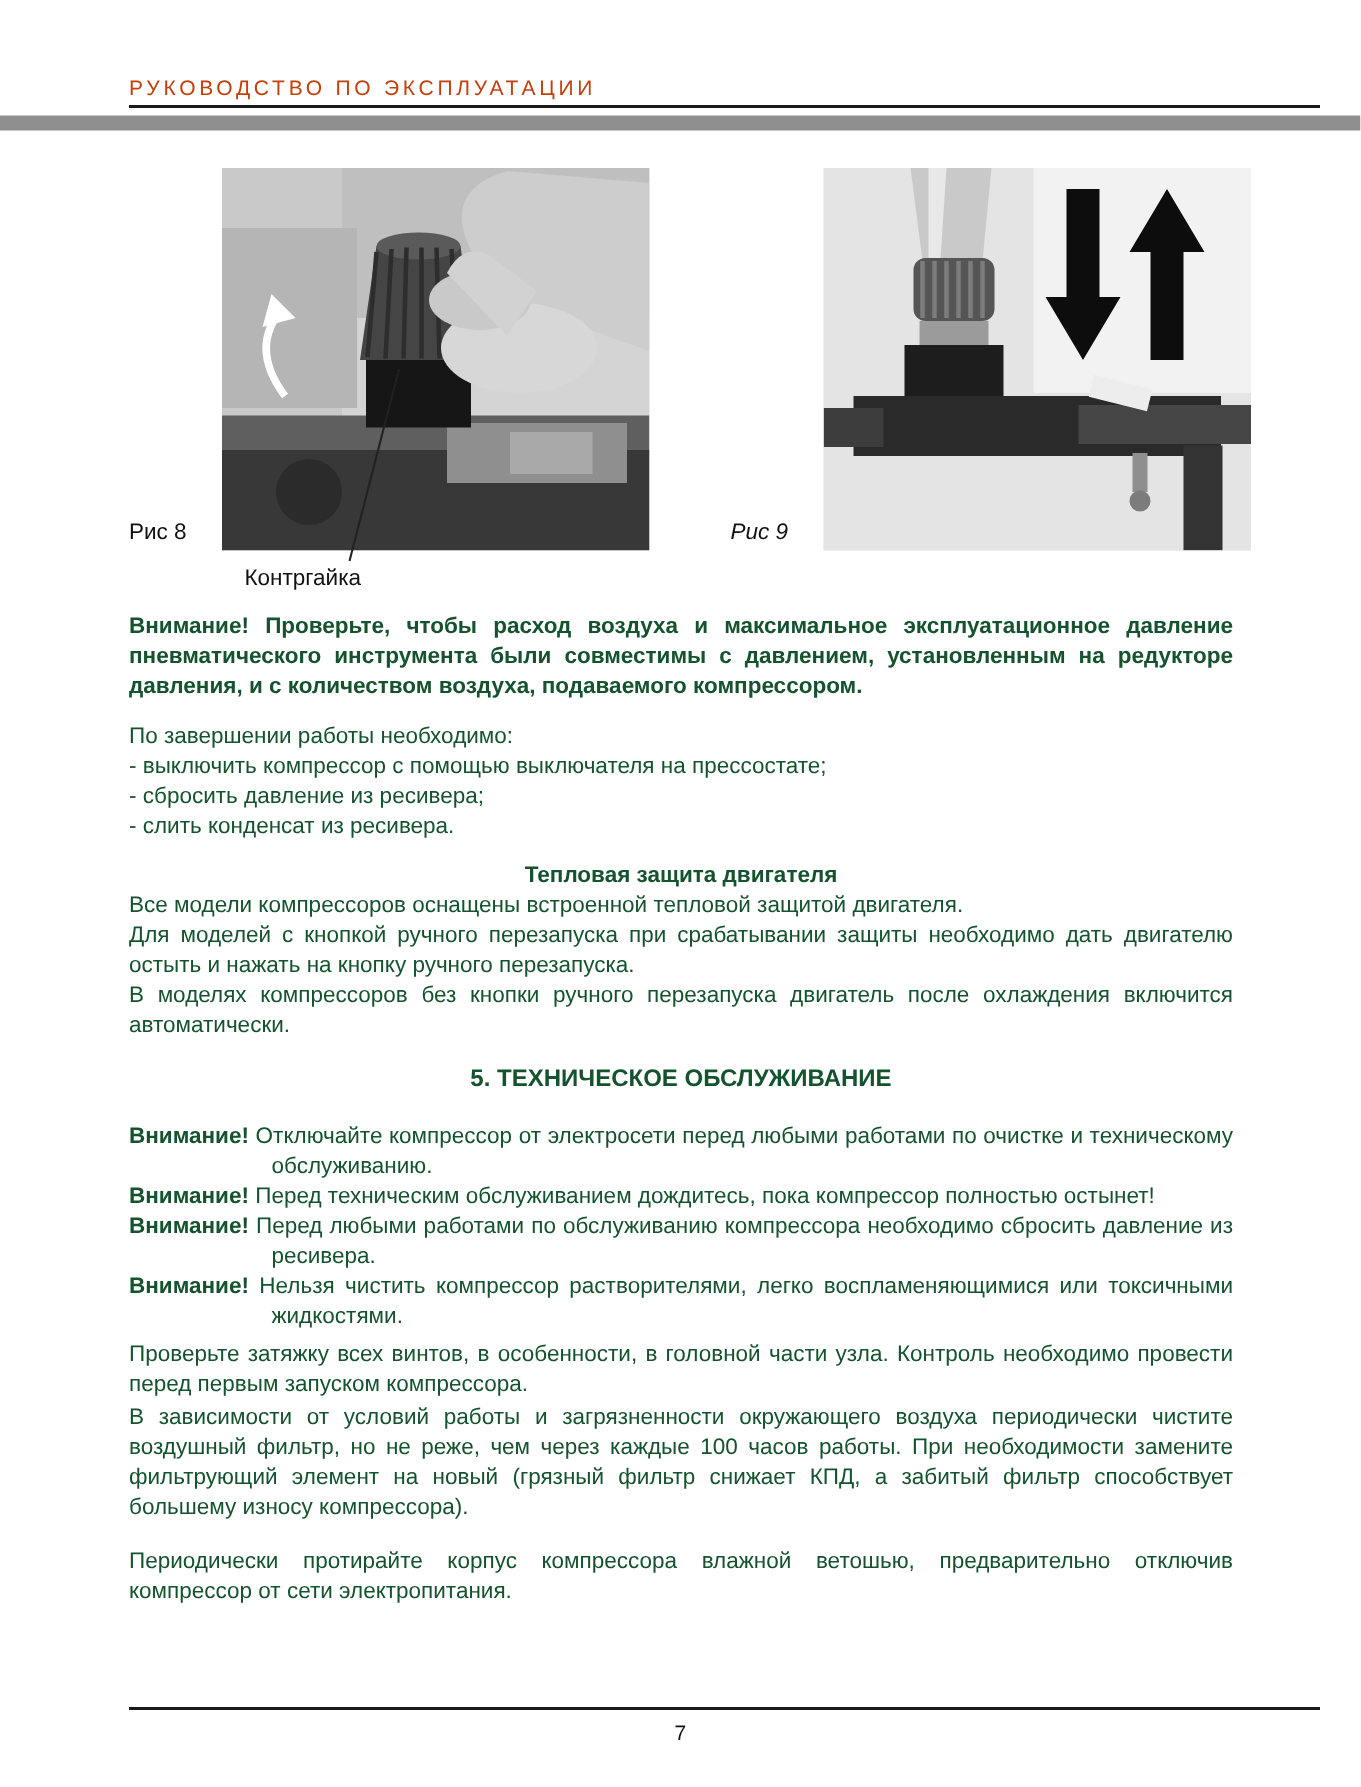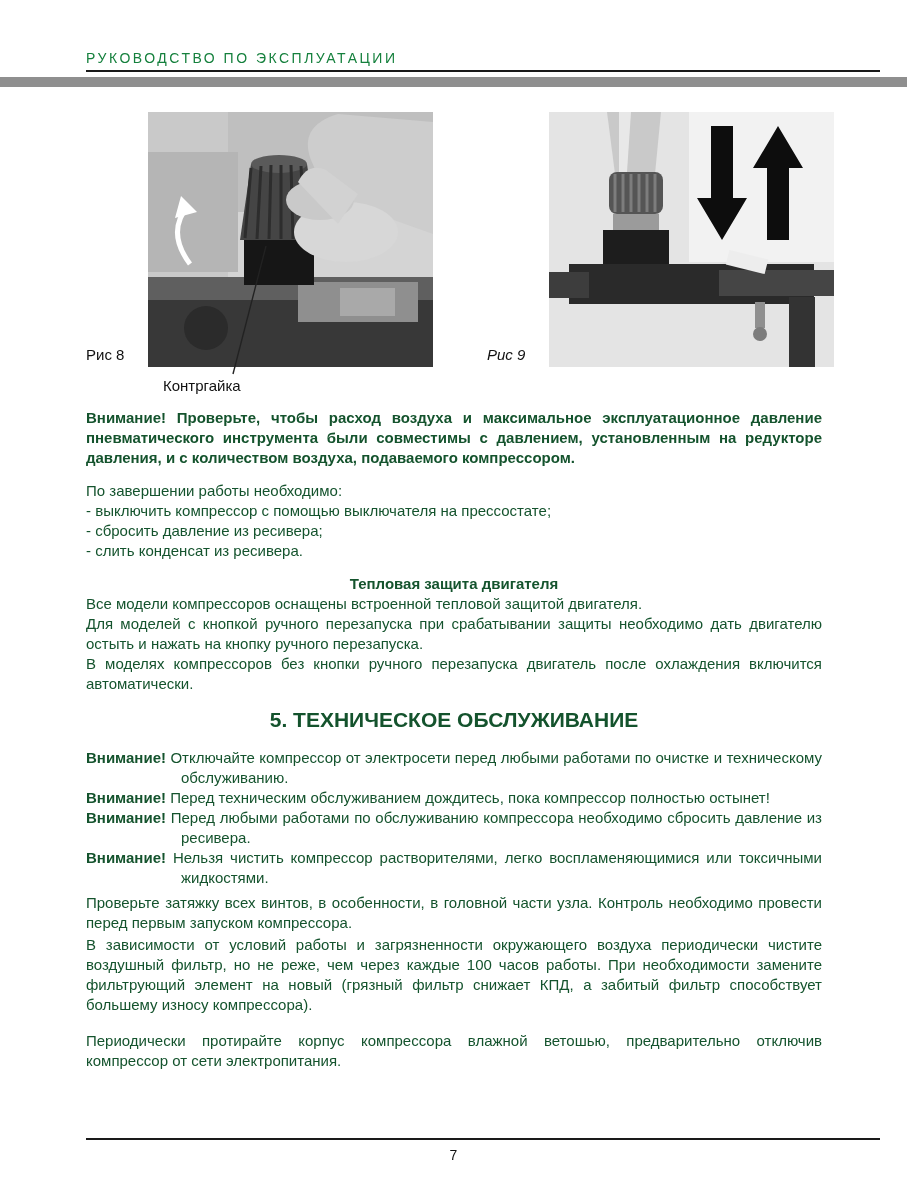--- a/index.html
+++ b/index.html
@@ -15,21 +15,21 @@
     background: #ffffff;
     overflow: hidden;
   }
   
   .header-title {
     position: absolute;
     left: 86px;
     top: 50px;
     font-size: 14px;
     letter-spacing: 2.5px;
-    color: #15803d;
+    color: #c2410c;
   }
   .header-rule {
     position: absolute;
     left: 86px;
     top: 70px;
     width: 794px;
     height: 2px;
     background: #1a1a1a;
   }
   .header-band {
@@ -97,21 +97,21 @@
   .subheading {
     margin-top: 13px !important;
     font-weight: bold;
     text-align: center;
   }
   .section-heading {
     margin-top: 16px !important;
     margin-bottom: 18px !important;
     text-align: center;
     font-weight: bold;
-    font-size: 21px;
+    font-size: 16px;
   }
   .warning {
     padding-left: 95px;
     text-indent: -95px;
   }
   .wlabel { font-weight: bold; }
   .after-warnings { margin-top: 5px !important; }
   .para-gap { margin-top: 2px !important; }
   .last-para { margin-top: 16px !important; }
   

